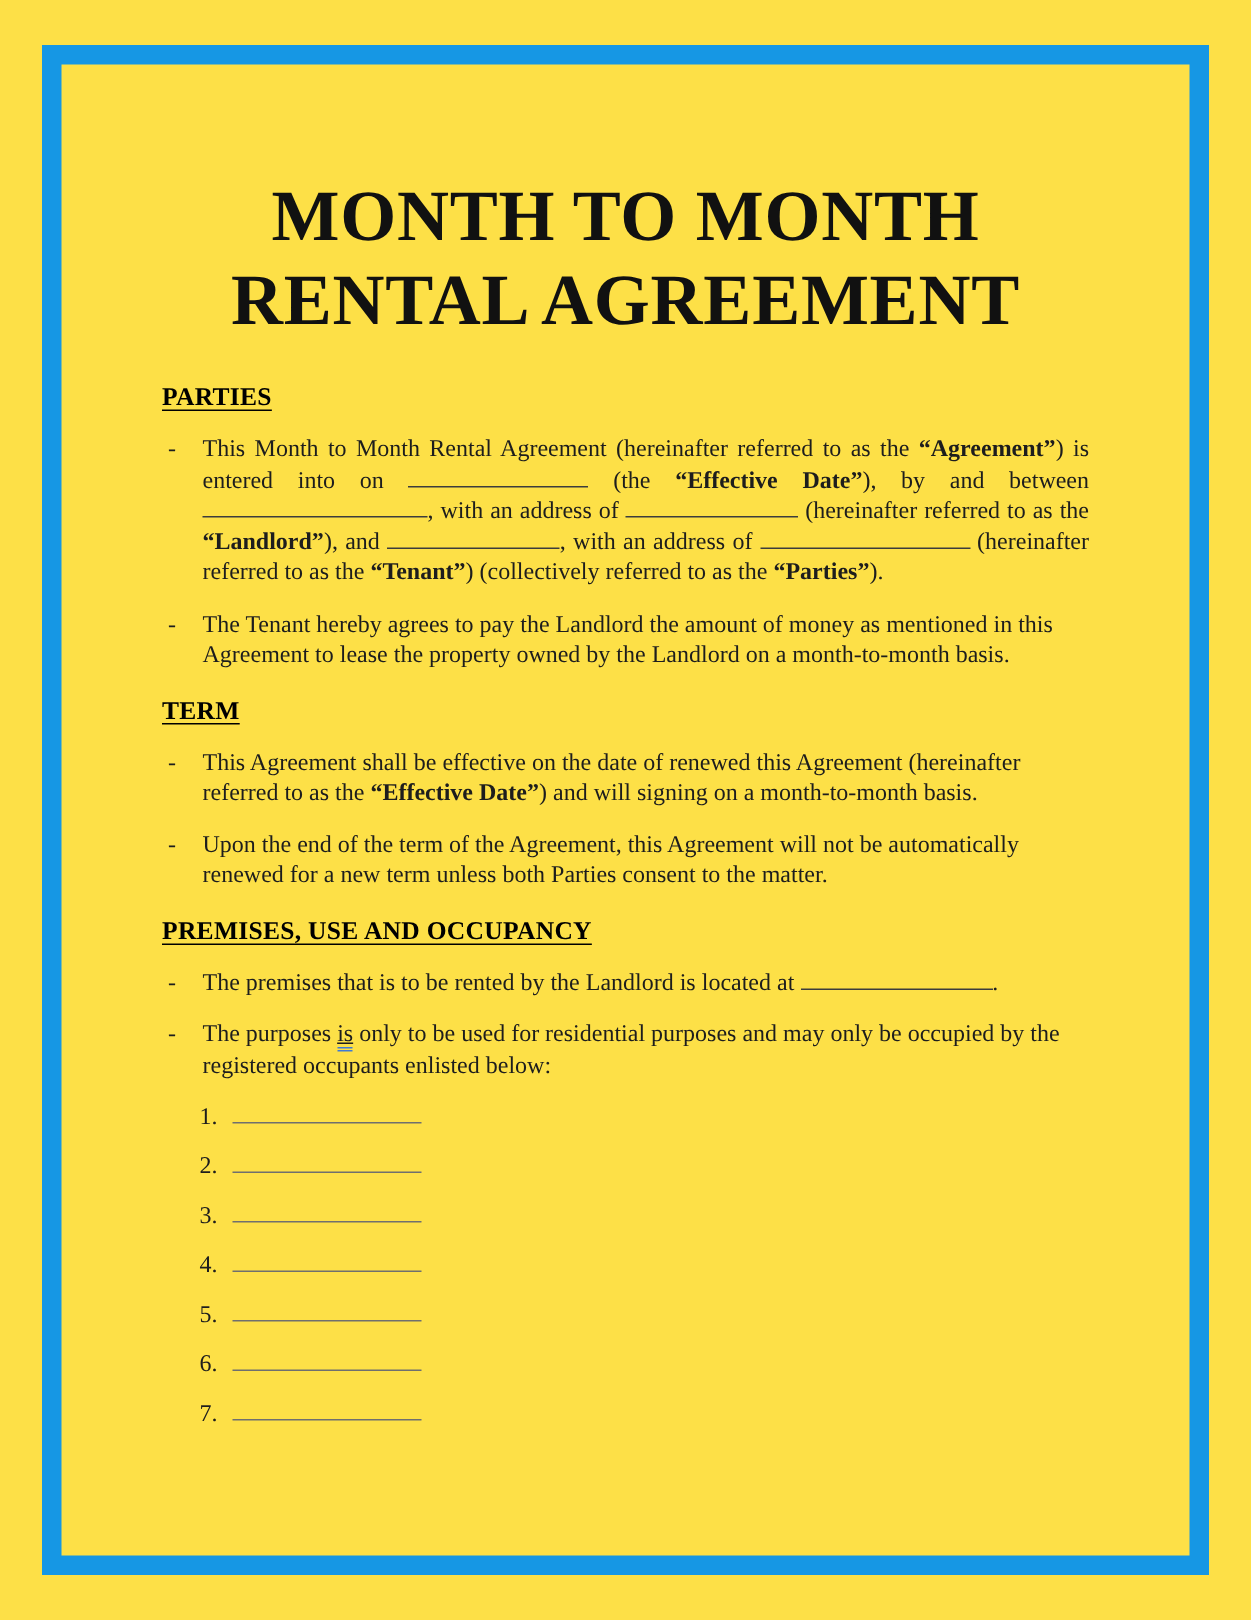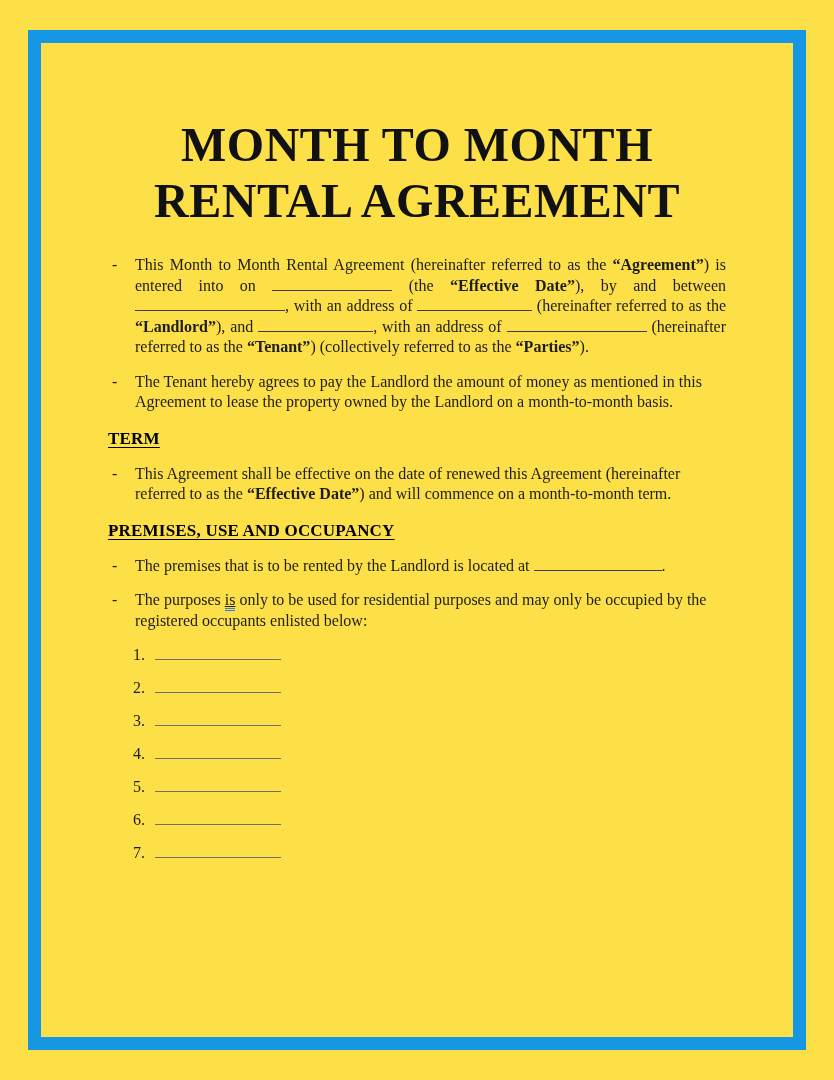--- a/index.html
+++ b/index.html
@@ -90,25 +90,26 @@
 <body>
 
 <div class="page">
   <div class="frame" style="border-color: rgb(22, 151, 228);"></div>
   <div class="content">
     <div class="title">
       <div>MONTH TO MONTH</div>
       <div>RENTAL AGREEMENT</div>
     </div>
     <div id="sections">
+        <div class="sec-heading">PARTIES</div>
         <div class="para justify"><span class="dash">-</span><span>This Month to Month Rental Agreement (hereinafter referred to as the </span><span class="b">“Agreement”</span><span>) is entered into on </span><span class="blank" style="width: 120px;"></span><span> (the </span><span class="b">“Effective Date”</span><span>), by and between </span><span class="blank" style="width: 150px;"></span><span>, with an address of </span><span class="blank" style="width: 115px;"></span><span> (hereinafter referred to as the </span><span class="b">“Landlord”</span><span>), and </span><span class="blank" style="width: 115px;"></span><span>, with an address of </span><span class="blank" style="width: 140px;"></span><span> (hereinafter referred to as the </span><span class="b">“Tenant”</span><span>) (collectively referred to as the </span><span class="b">“Parties”</span><span>).</span></div>
         <div class="para"><span class="dash">-</span><span>The Tenant hereby agrees to pay the Landlord the amount of money as mentioned in this Agreement to lease the property owned by the Landlord on a month-to-month basis.</span></div>
         <div class="sec-heading">TERM</div>
-        <div class="para"><span class="dash">-</span><span>This Agreement shall be effective on the date of renewed this Agreement (hereinafter referred to as the </span><span class="b">“Effective Date”</span><span>) and will commence on a month-to-month term.</span></div>
-        <div class="para"><span class="dash">-</span></div>
+        <div class="para"><span class="dash">-</span><span>This Agreement shall be effective on the date of renewed this Agreement (hereinafter referred to as the </span><span class="b">“Effective Date”</span><span>) and will signing on a month-to-month basis.</span></div>
+        <div class="para"><span class="dash">-</span><span>Upon the end of the term of the Agreement, this Agreement will not be automatically renewed for a new term unless both Parties consent to the matter.</span></div>
         <div class="sec-heading">PREMISES, USE AND OCCUPANCY</div>
         <div class="para"><span class="dash">-</span><span>The premises that is to be rented by the Landlord is located at </span><span class="blank" style="width: 128px;"></span><span>.</span></div>
         <div class="para"><span class="dash">-</span><span>The purposes </span><span class="grammar" style="border-bottom-color: rgb(63, 122, 214); text-decoration: underline;">is</span><span> only to be used for residential purposes and may only be occupied by the registered occupants enlisted below:</span></div>
         <div class="num-row"><span class="num">1.</span><span class="blank" style="width: 126px;"></span></div>
         <div class="num-row"><span class="num">2.</span><span class="blank" style="width: 126px;"></span></div>
         <div class="num-row"><span class="num">3.</span><span class="blank" style="width: 126px;"></span></div>
         <div class="num-row"><span class="num">4.</span><span class="blank" style="width: 126px;"></span></div>
         <div class="num-row"><span class="num">5.</span><span class="blank" style="width: 126px;"></span></div>
         <div class="num-row"><span class="num">6.</span><span class="blank" style="width: 126px;"></span></div>
         <div class="num-row"><span class="num">7.</span><span class="blank" style="width: 126px;"></span></div>

